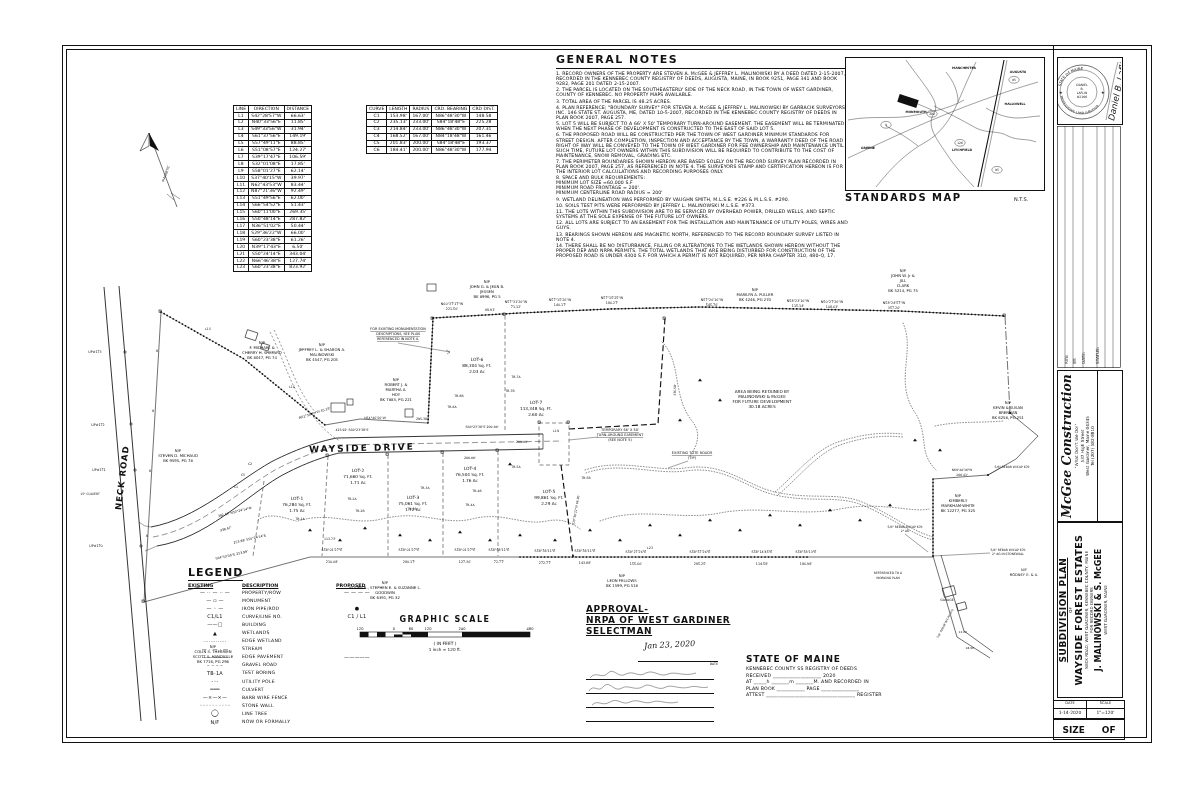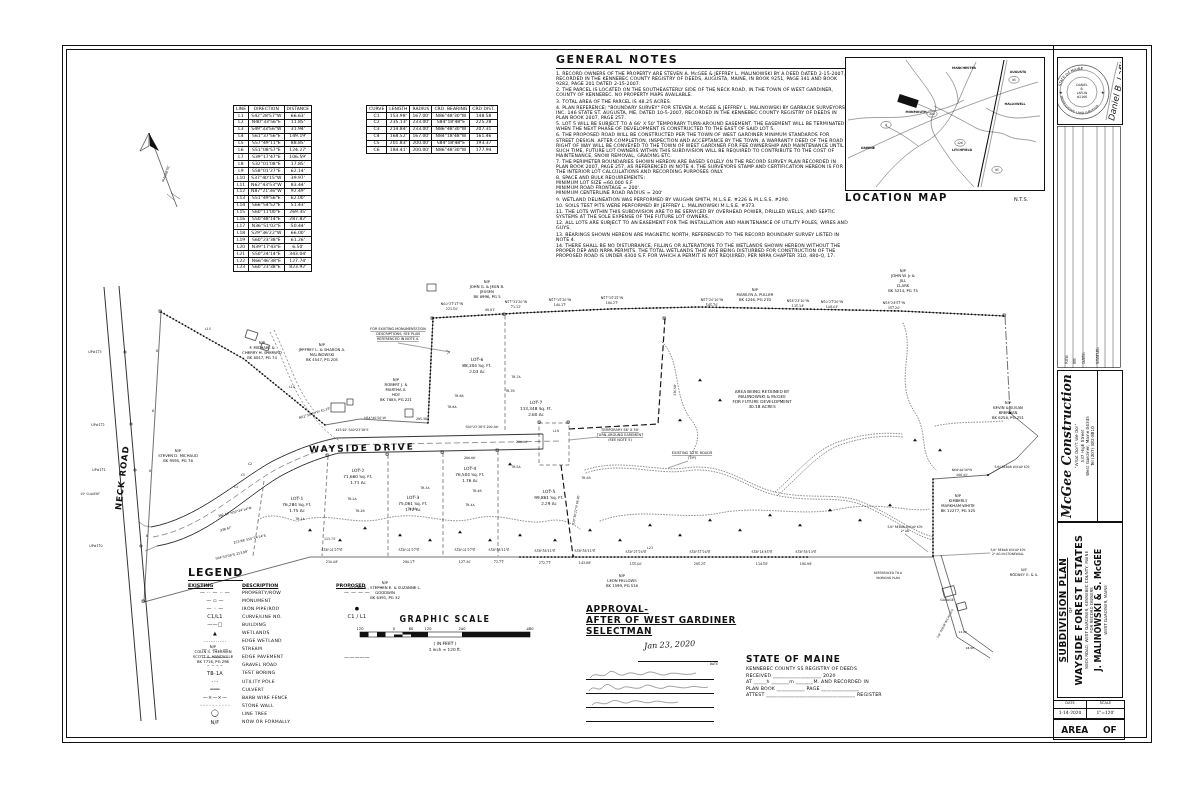--- a/index.html
+++ b/index.html
@@ -649,21 +649,21 @@
         <text transform="translate(114 86)" font-size="3" text-anchor="middle">126</text>
         <ellipse cx="40" cy="66.8" rx="5.2" ry="3.4" class="b4"></ellipse>
         <text transform="translate(40 68)" font-size="3" text-anchor="middle">9</text>
         <ellipse cx="151" cy="111.8" rx="5.2" ry="3.4" class="b4"></ellipse>
         <text transform="translate(151 113)" font-size="3" text-anchor="middle">95</text>
         <ellipse cx="168" cy="21.8" rx="5.2" ry="3.4" class="b4"></ellipse>
         <text transform="translate(168 23)" font-size="3" text-anchor="middle">95</text>
       </g>
   </svg>
 </div>
-<div class="abs map-title">LOCATION MAP</div>
+<div class="abs map-title">STANDARDS MAP</div>
 <div class="abs map-nts">N.T.S.</div>
 
 <div class="abs box seal-box"></div>
 <svg class="abs" style="left:1057px;top:57px;" width="64" height="66" viewBox="1057 57 64 66">
   <defs>
     <path id="arcT" d="M1060,92 a22,22 0 1,1 44,0"></path>
     <path id="arcB" d="M1060,92 a22,22 0 1,0 44,0"></path>
   </defs>
   <circle class="b" cx="1082" cy="92" r="27"></circle>
   <circle class="b4" cx="1082" cy="92" r="22"></circle>
@@ -722,21 +722,21 @@
   </div>
 </div>
 
 <div class="abs datescale">
   <div>DATE</div>
   <div>SCALE</div>
   <div class="val">1-14-2020</div>
   <div class="val">1"=120'</div>
 </div>
 <div class="abs sheetof">
-  <span>AREA</span>
+  <span>SIZE</span>
   <span>OF</span>
 </div>
 
 <div class="abs legend">
   <h2>LEGEND</h2>
   <div class="lhead">
     <span>EXISTING</span>
     <span>DESCRIPTION</span>
     <span>PROPOSED</span>
   </div>
@@ -847,21 +847,21 @@
       <text transform="translate(76 17.5)" font-size="3.6" text-anchor="middle">120</text>
       <text transform="translate(110 17.5)" font-size="3.6" text-anchor="middle">240</text>
       <text transform="translate(178 17.5)" font-size="3.6" text-anchor="middle">480</text>
     </g>
   <text x="93" y="33" font-size="4.4" text-anchor="middle">( IN FEET )</text>
   <text x="93" y="39" font-size="4.2" text-anchor="middle">1 inch = 120 ft.</text>
 </svg>
 
 <div class="abs approval">
   <div class="ah">APPROVAL-</div>
-  <div class="ah">AFTER OF WEST GARDINER</div>
+  <div class="ah">NRPA OF WEST GARDINER</div>
   <div class="ah">SELECTMAN</div>
   <div class="hwdate">Jan 23, 2020</div>
   <div class="sigrow" style="width:80px;margin-left:52px;"></div>
   <div class="datelbl" style="width:132px;">DATE</div>
   <div class="sigrow">
     <svg width="126" height="13" viewBox="0 0 126 13">
         <path class="b4" stroke-width=".8" d="M4,10 C10,2 16,12 22,5 C28,-1 32,11 40,6 C48,2 52,10 60,5 C68,1 74,10 82,6 C90,3 98,9 110,5"></path>
       </svg>
   </div>
   <div class="sigrow">

